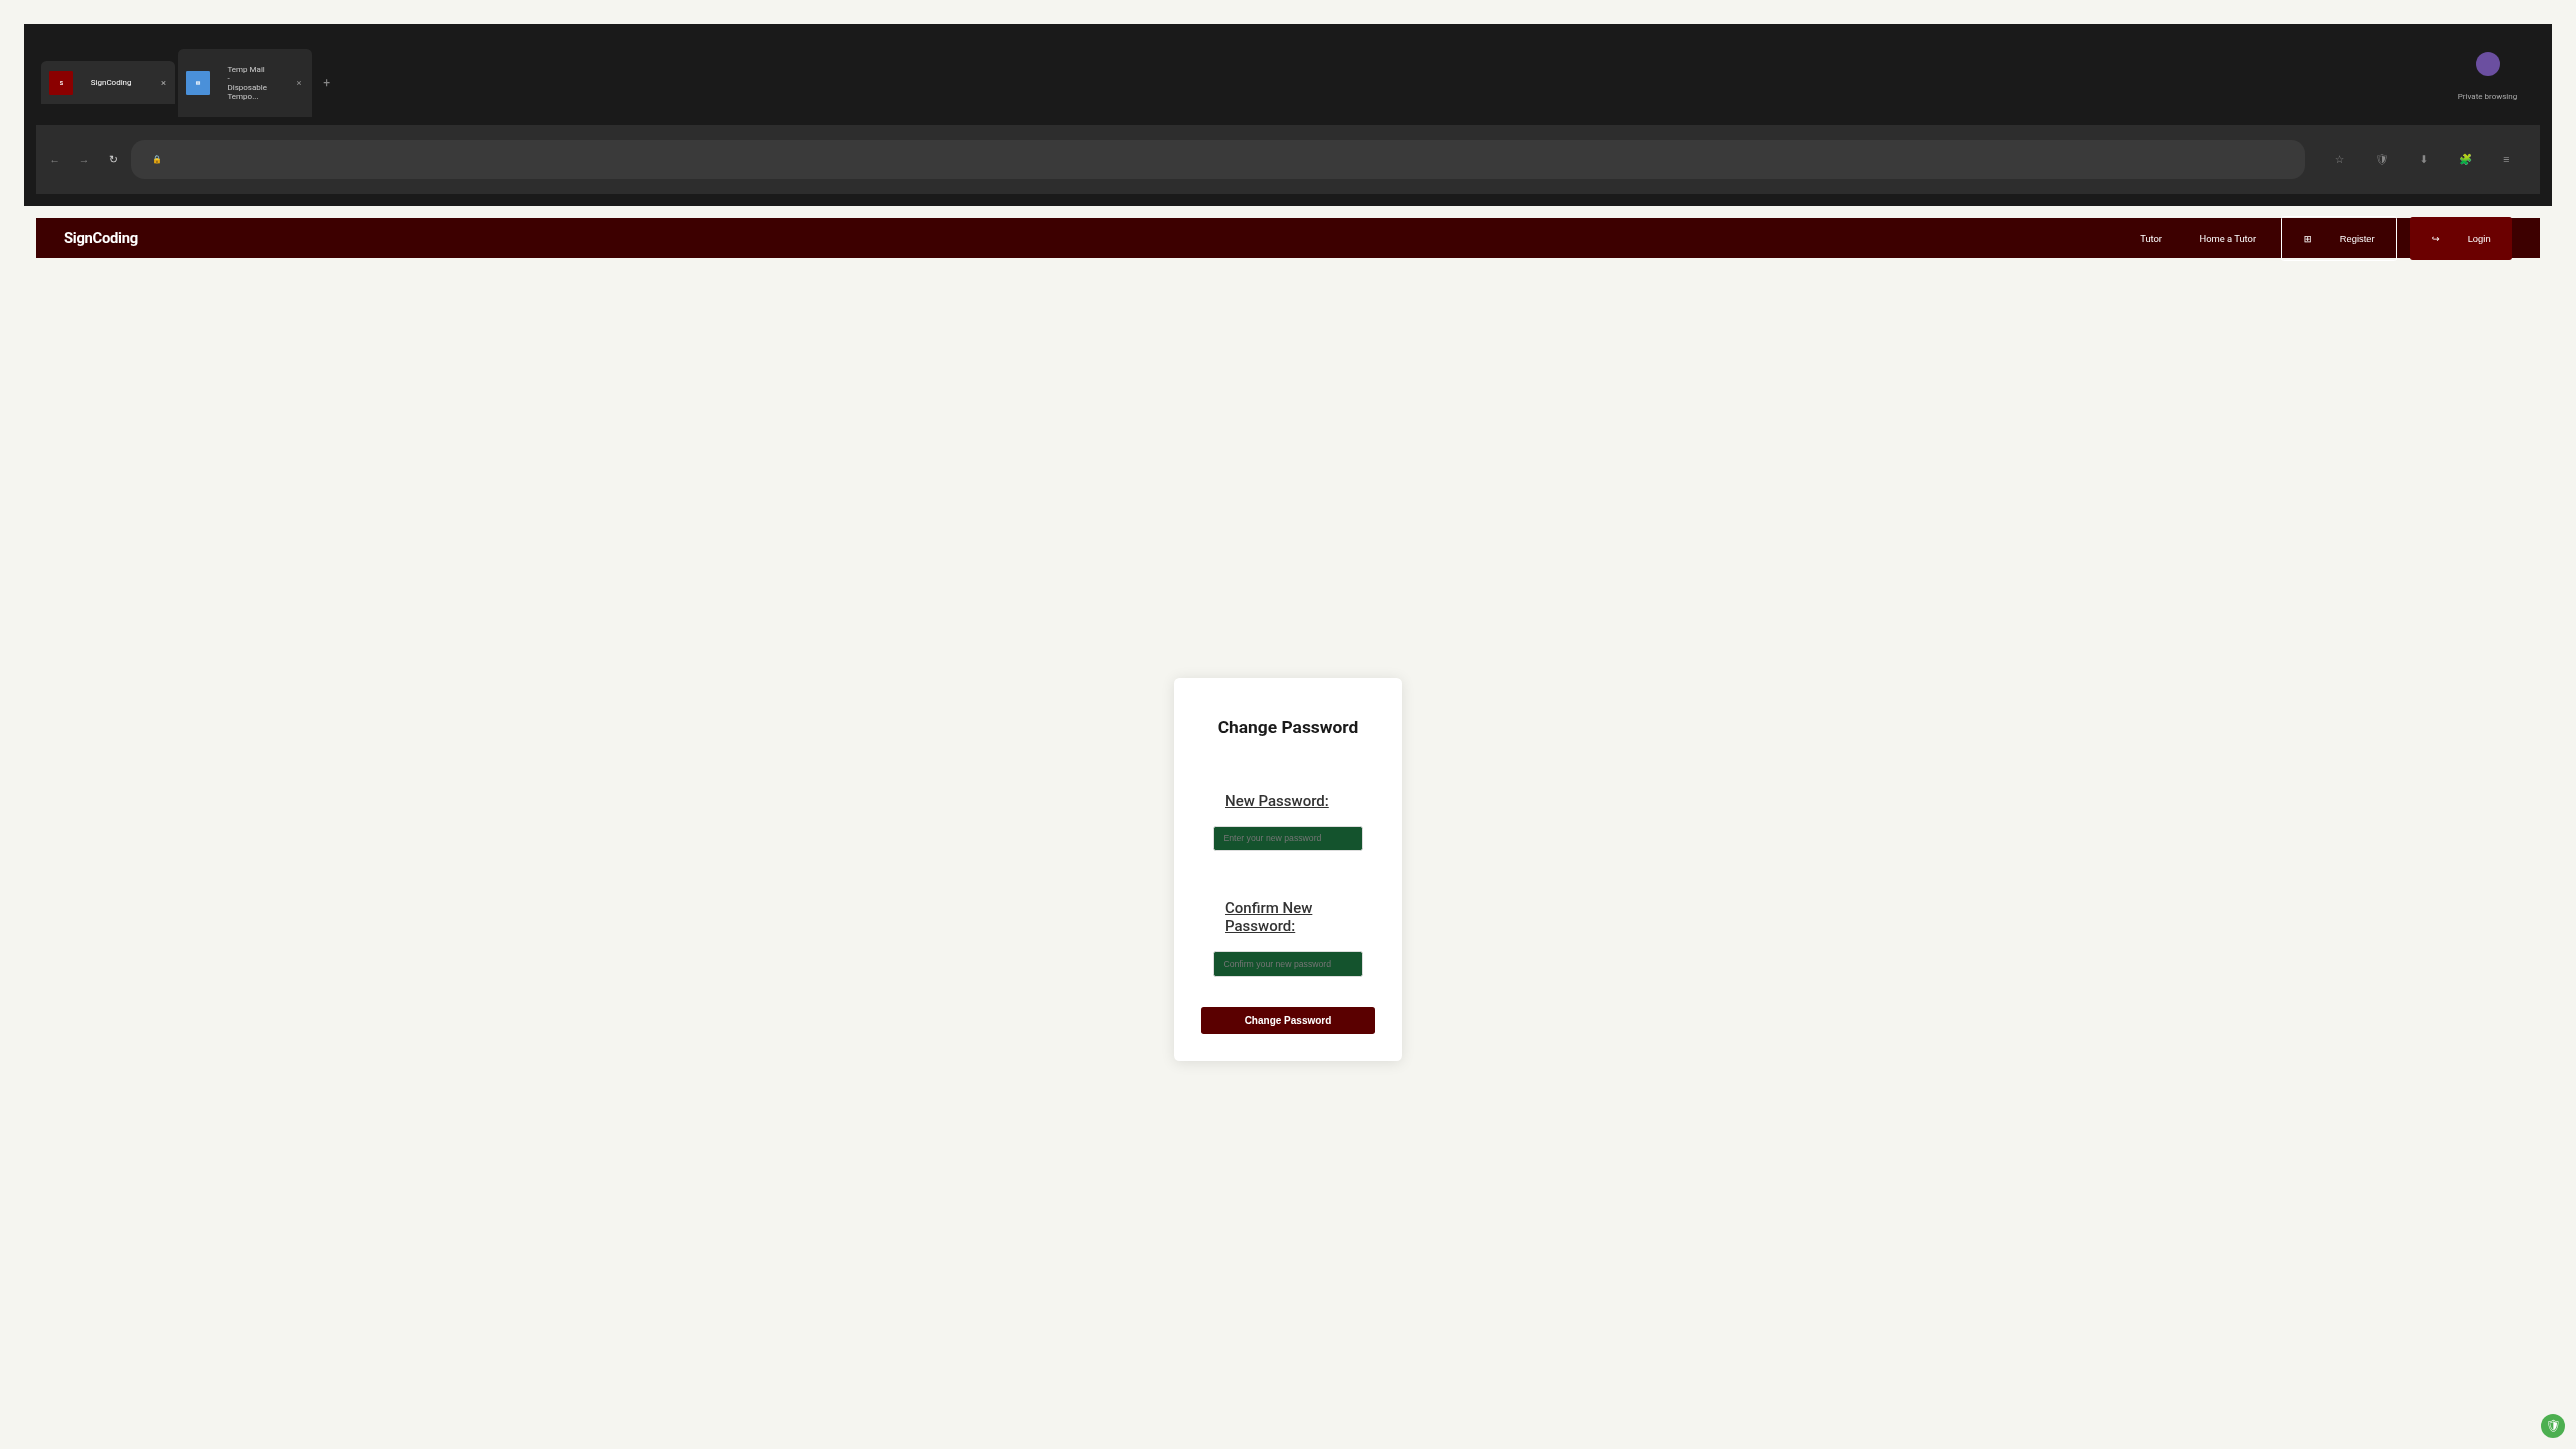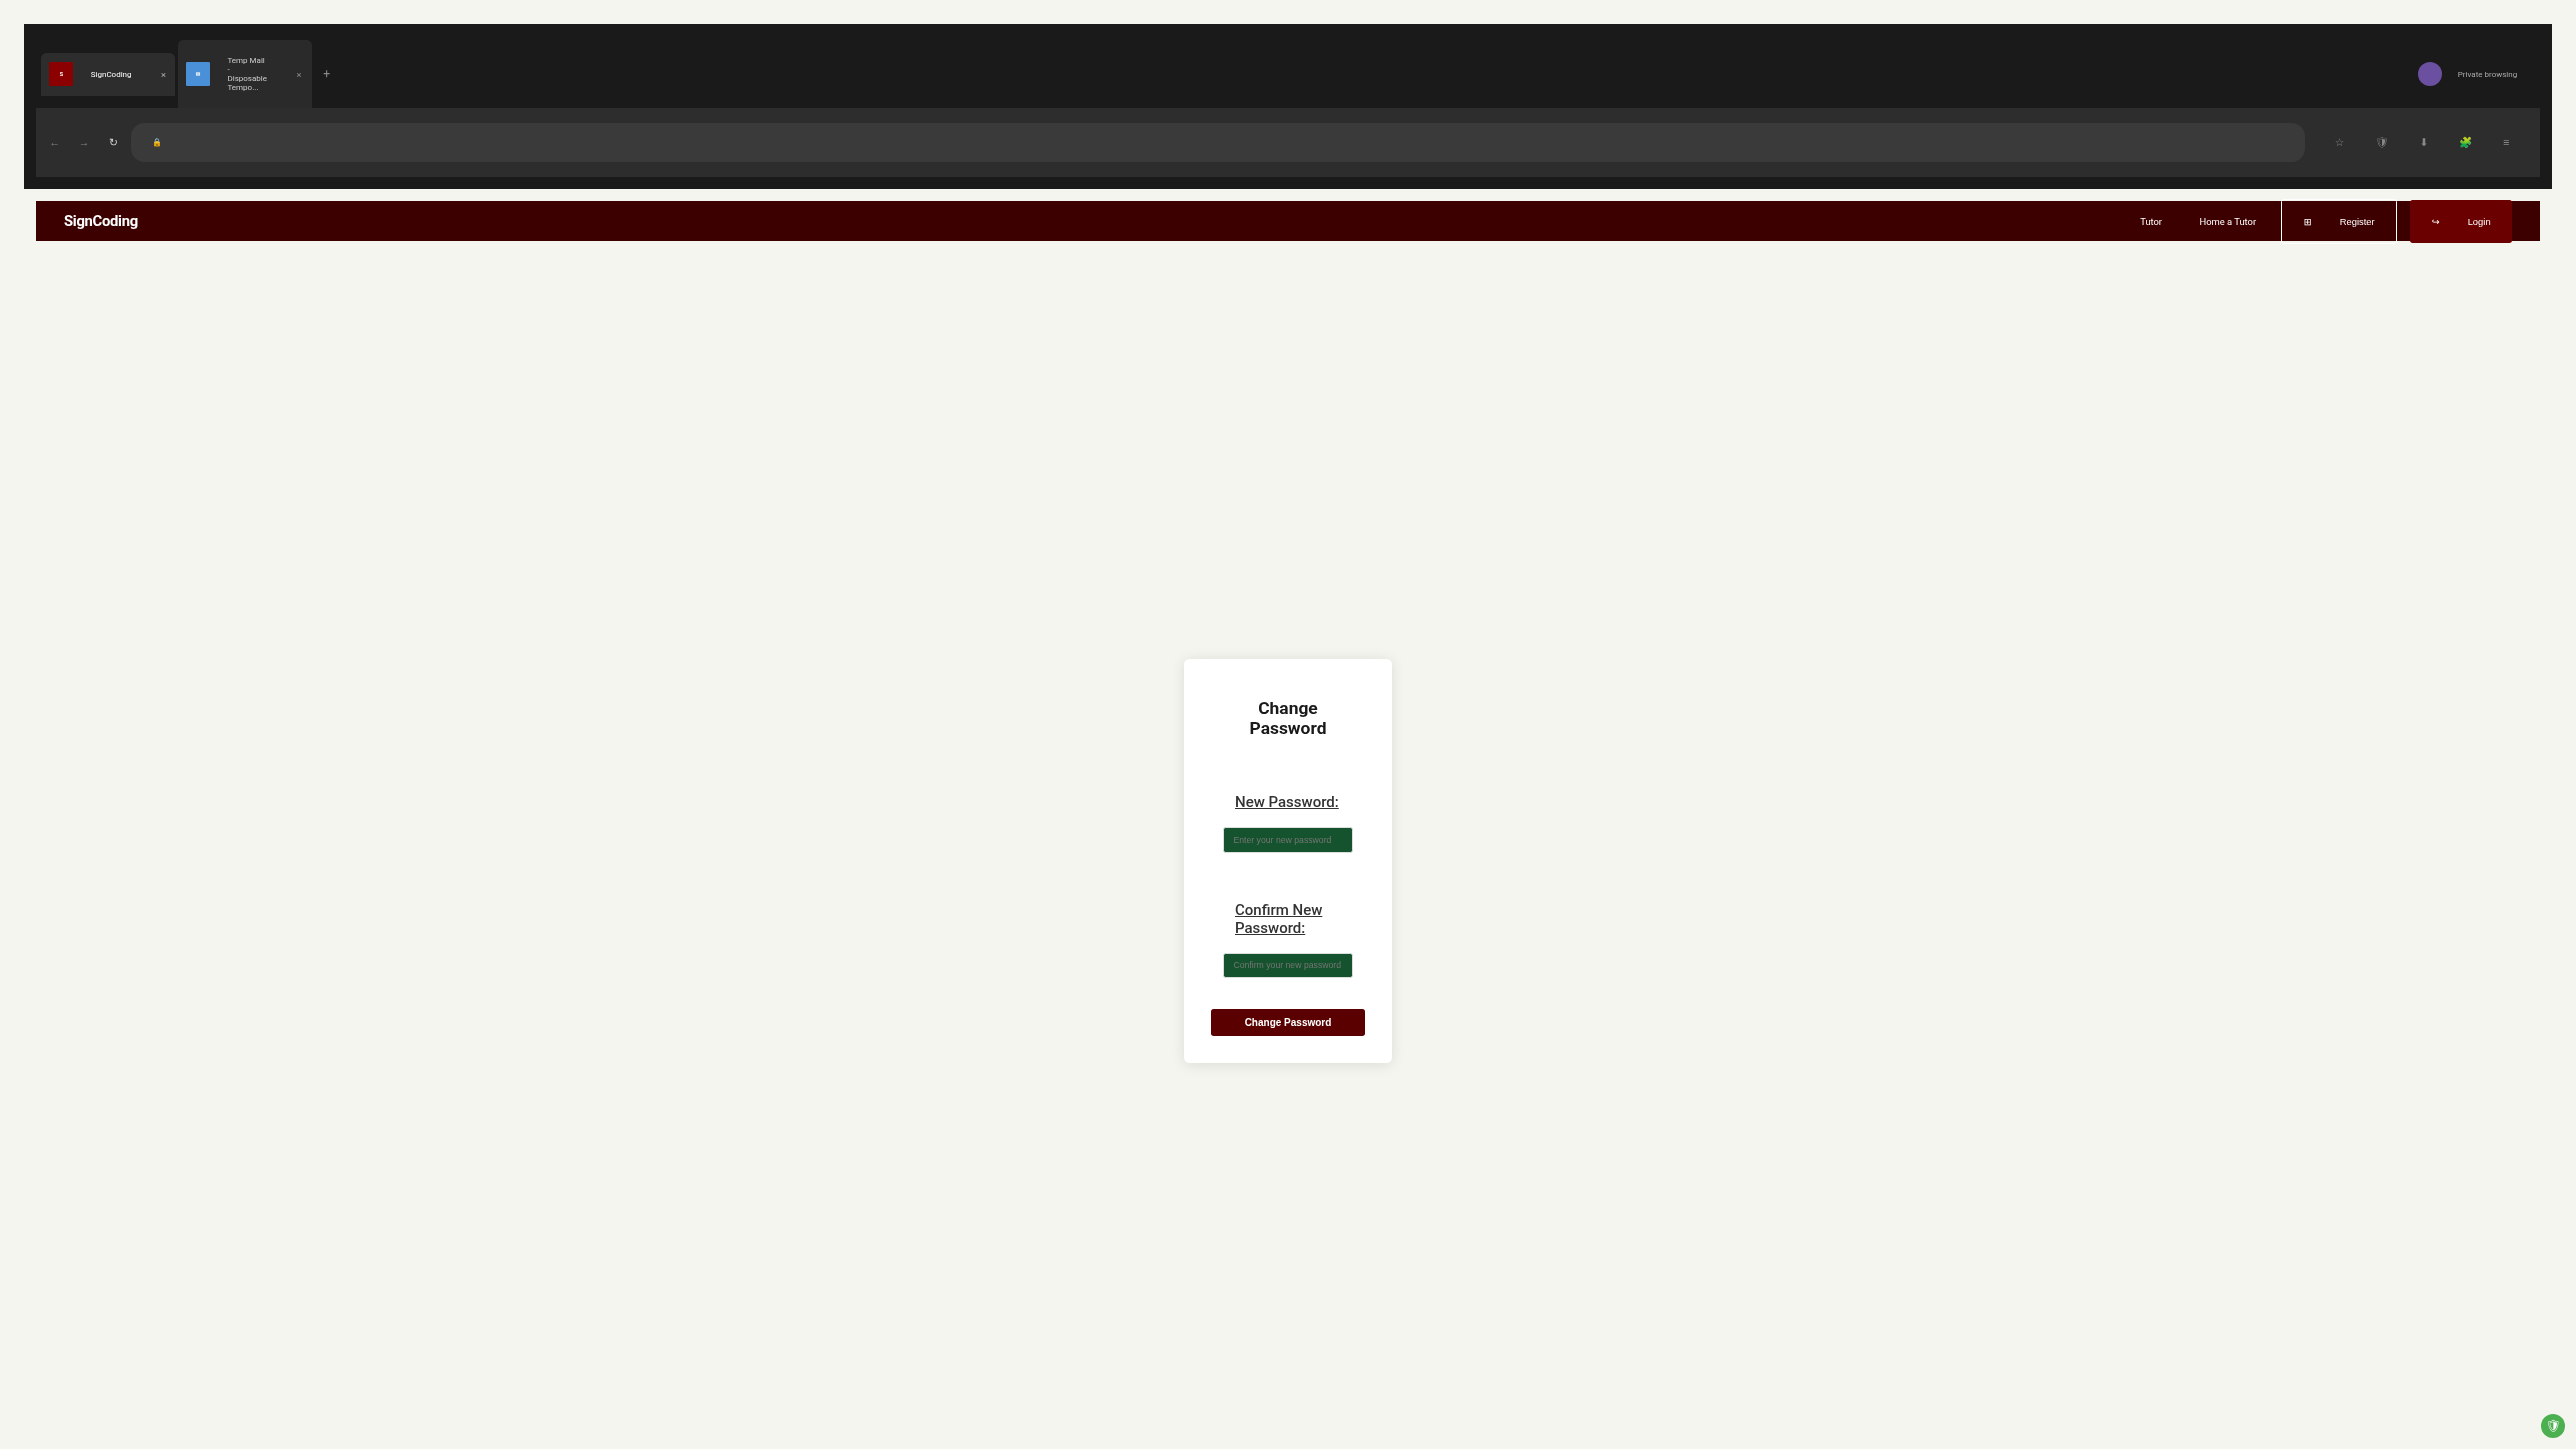--- a/index.html
+++ b/index.html
@@ -86,20 +86,21 @@
     }
 
     .tab-bar-end {
       margin-left: auto;
       display: flex;
       align-items: center;
       color: #aaa;
       font-size: 8px;
       gap: 4px;
       padding-right: 5.4px;
+      flex-direction: column;
     }
 
     .private-icon {
       width: 12px;
       height: 12px;
       background: #6b4fa0;
       border-radius: 50%;
       display: inline-block;
     }
 
@@ -232,21 +233,21 @@
       justify-content: center;
       padding: 27px 13.4px;
     }
 
     
     .card {
       background: white;
       border-radius: 5.4px;
       box-shadow: 0 1.3px 13.4px rgba(0,0,0,0.1);
       padding: 27px;
-      width: 208px;
+      width: 228px;
       margin-top: 44px;
     }
 
     .card-title {
       font-size: 17.4px;
       font-weight: 700;
       color: #1a1a1a;
       margin-bottom: 19px;
       text-align: center;
     }

